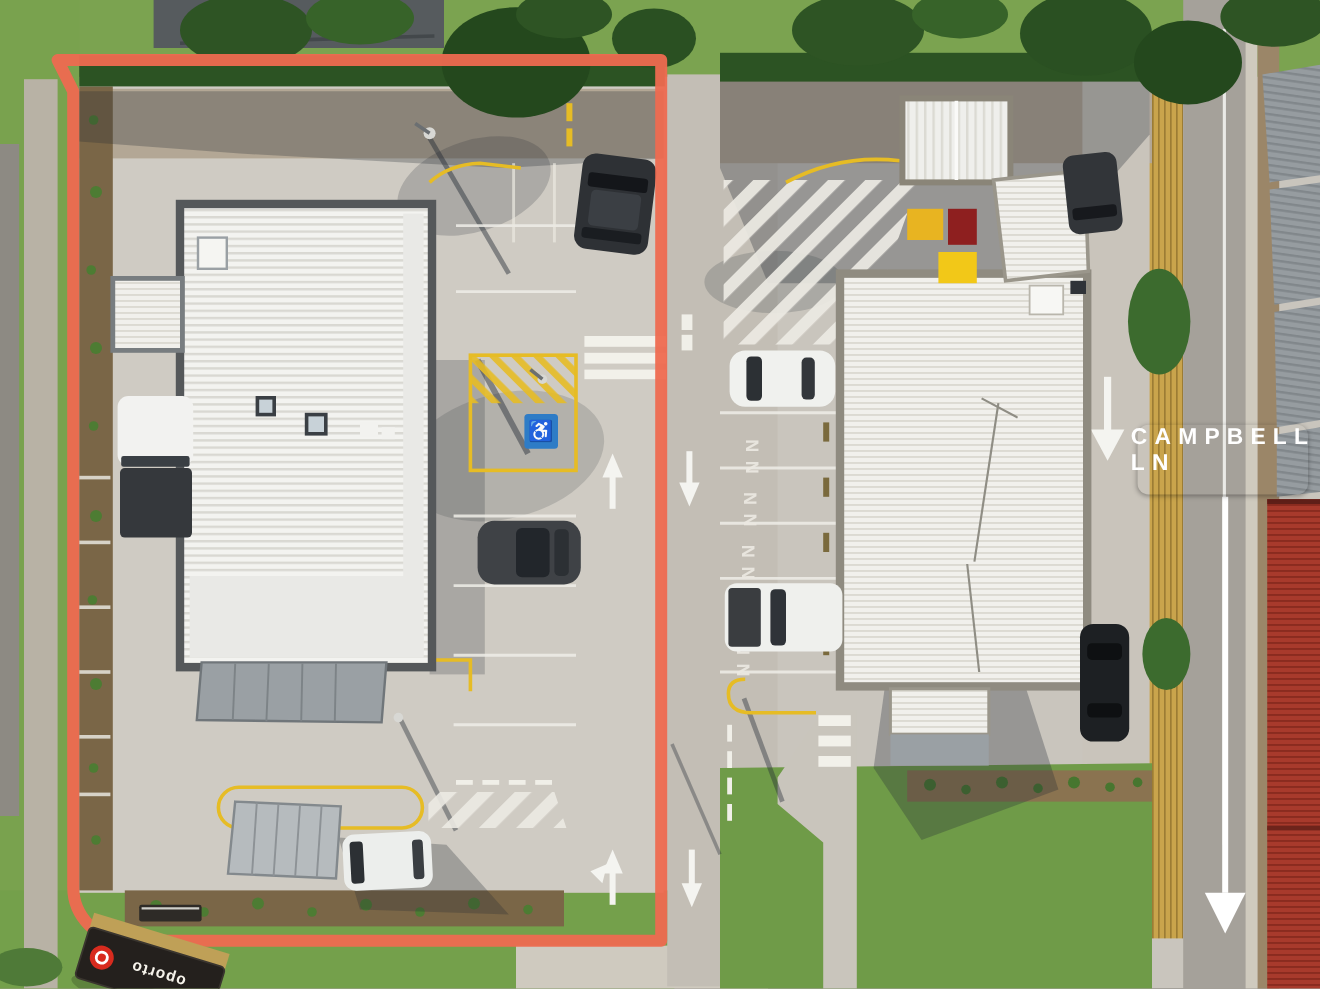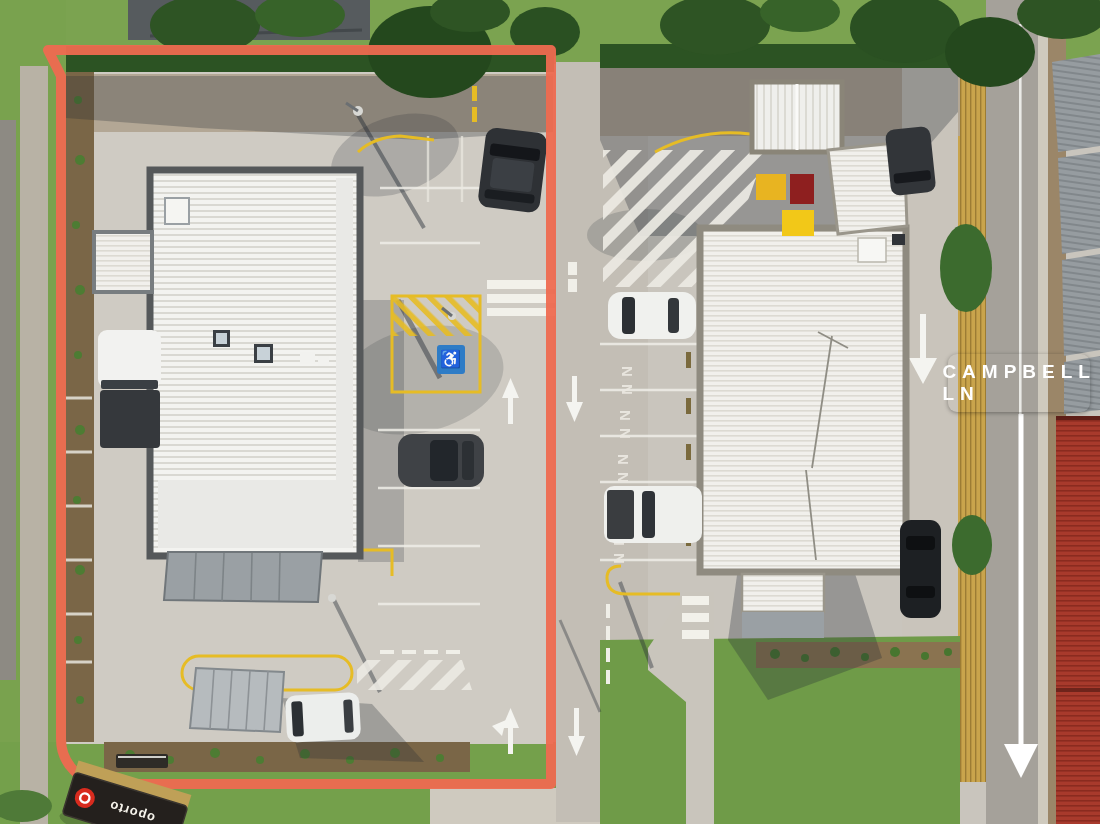--- a/index.html
+++ b/index.html
@@ -1,20 +1,20 @@
 <!DOCTYPE html>
 <html><head>
 <meta charset="utf-8">
 <style>
   html,body{margin:0;padding:0;background:#1a1a1a;}
   .canvas{position:relative;width:1100px;height:824px;overflow:hidden;
           background:#c9c5bd;font-family:"Liberation Sans",sans-serif;}
   .canvas svg{position:absolute;left:0;top:0;}
   .street-sign{position:absolute;left:948px;top:354px;width:142px;height:58px;
-Converting    background:#1C2B3B;border-radius:9px;display:flex;align-items:center;justify-content:center;
+Converting    background:#1C2B3B;border-radius:9px;display:flex;justify-content:center;
     color:#fff;font-size:19px;font-weight:bold;letter-spacing:6px;z-index:6;
     box-shadow:0 1px 4px rgba(0,0,0,.35);}
   .disabled-badge{position:absolute;left:437px;top:345px;width:28px;height:29px;
     background:#2E7CC6;border-radius:3px;display:flex;align-items:center;justify-content:center;
     color:#fff;font-size:17px;z-index:4;}
 </style>
 </head>
 <body>
 
 <div class="canvas">

